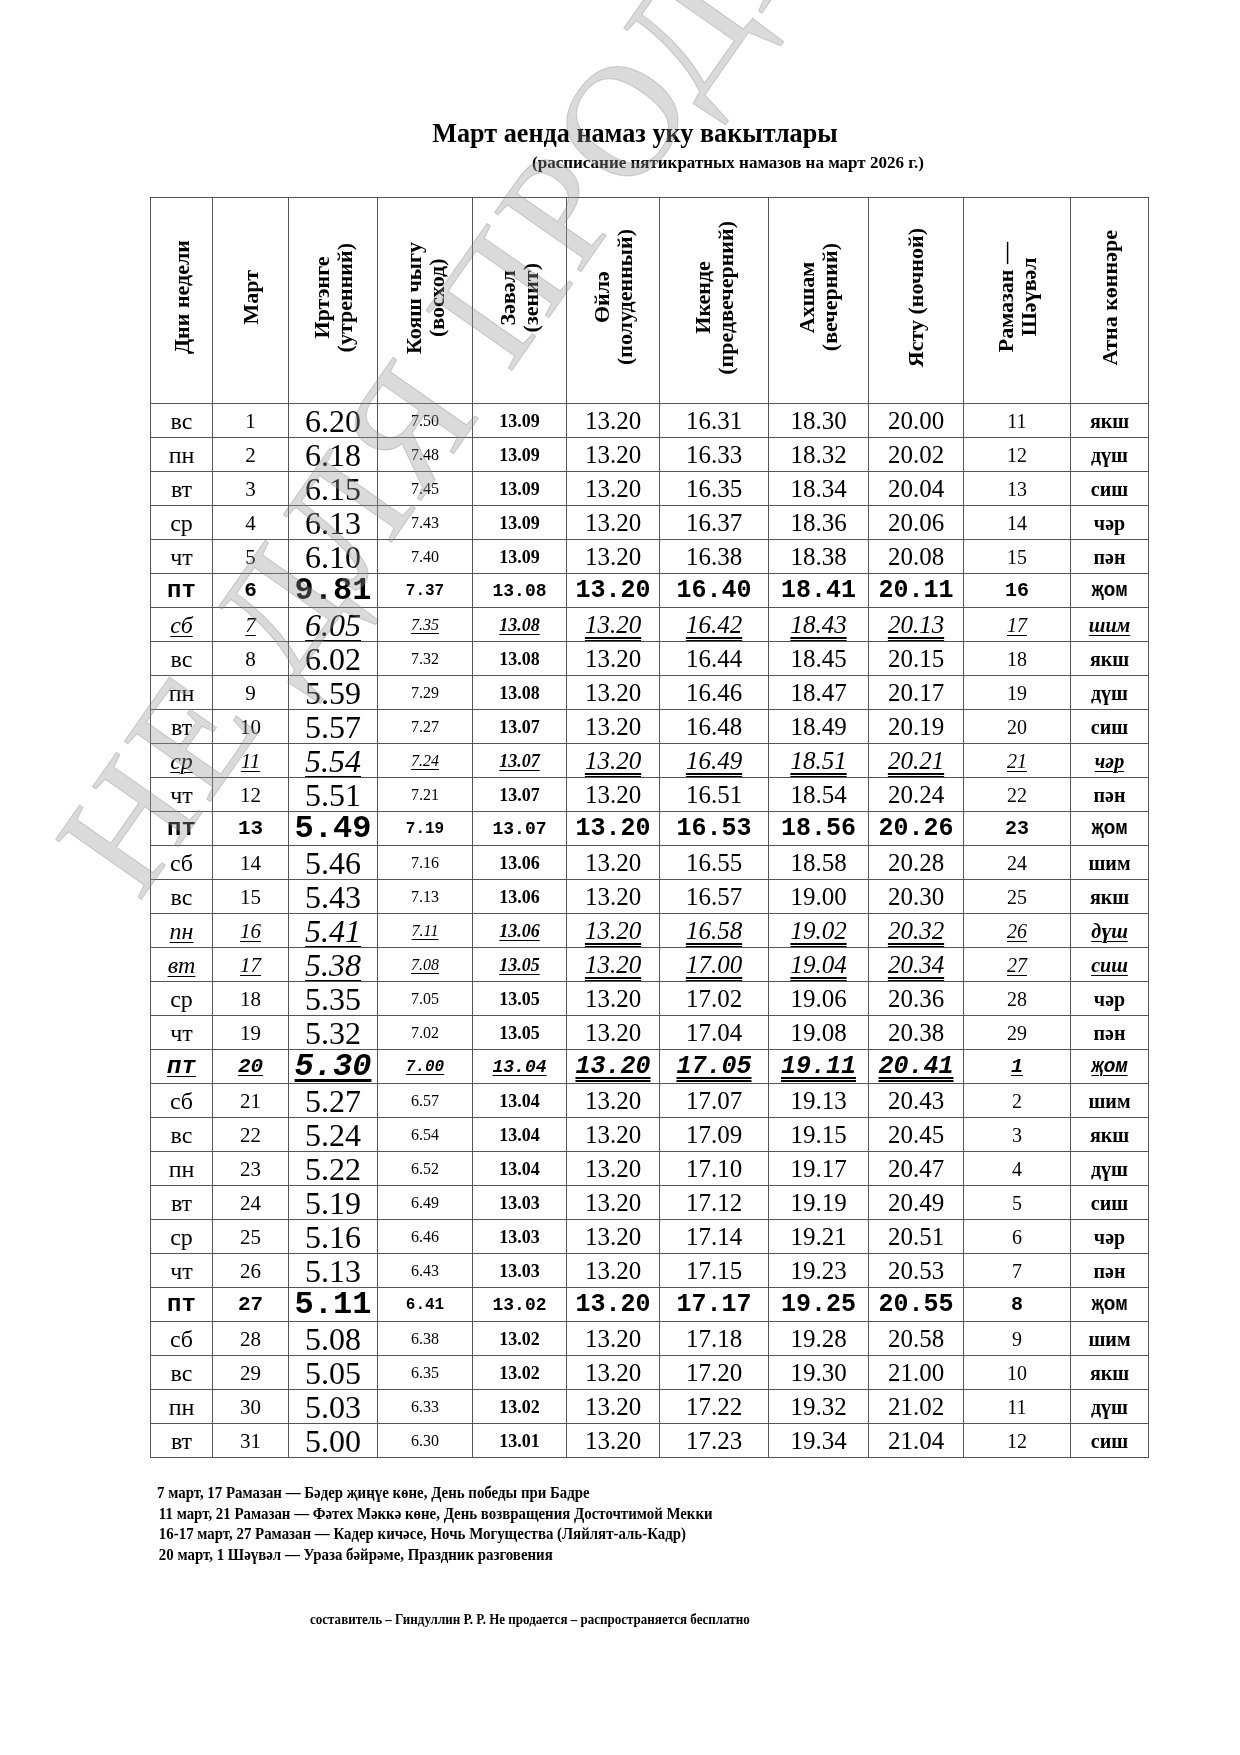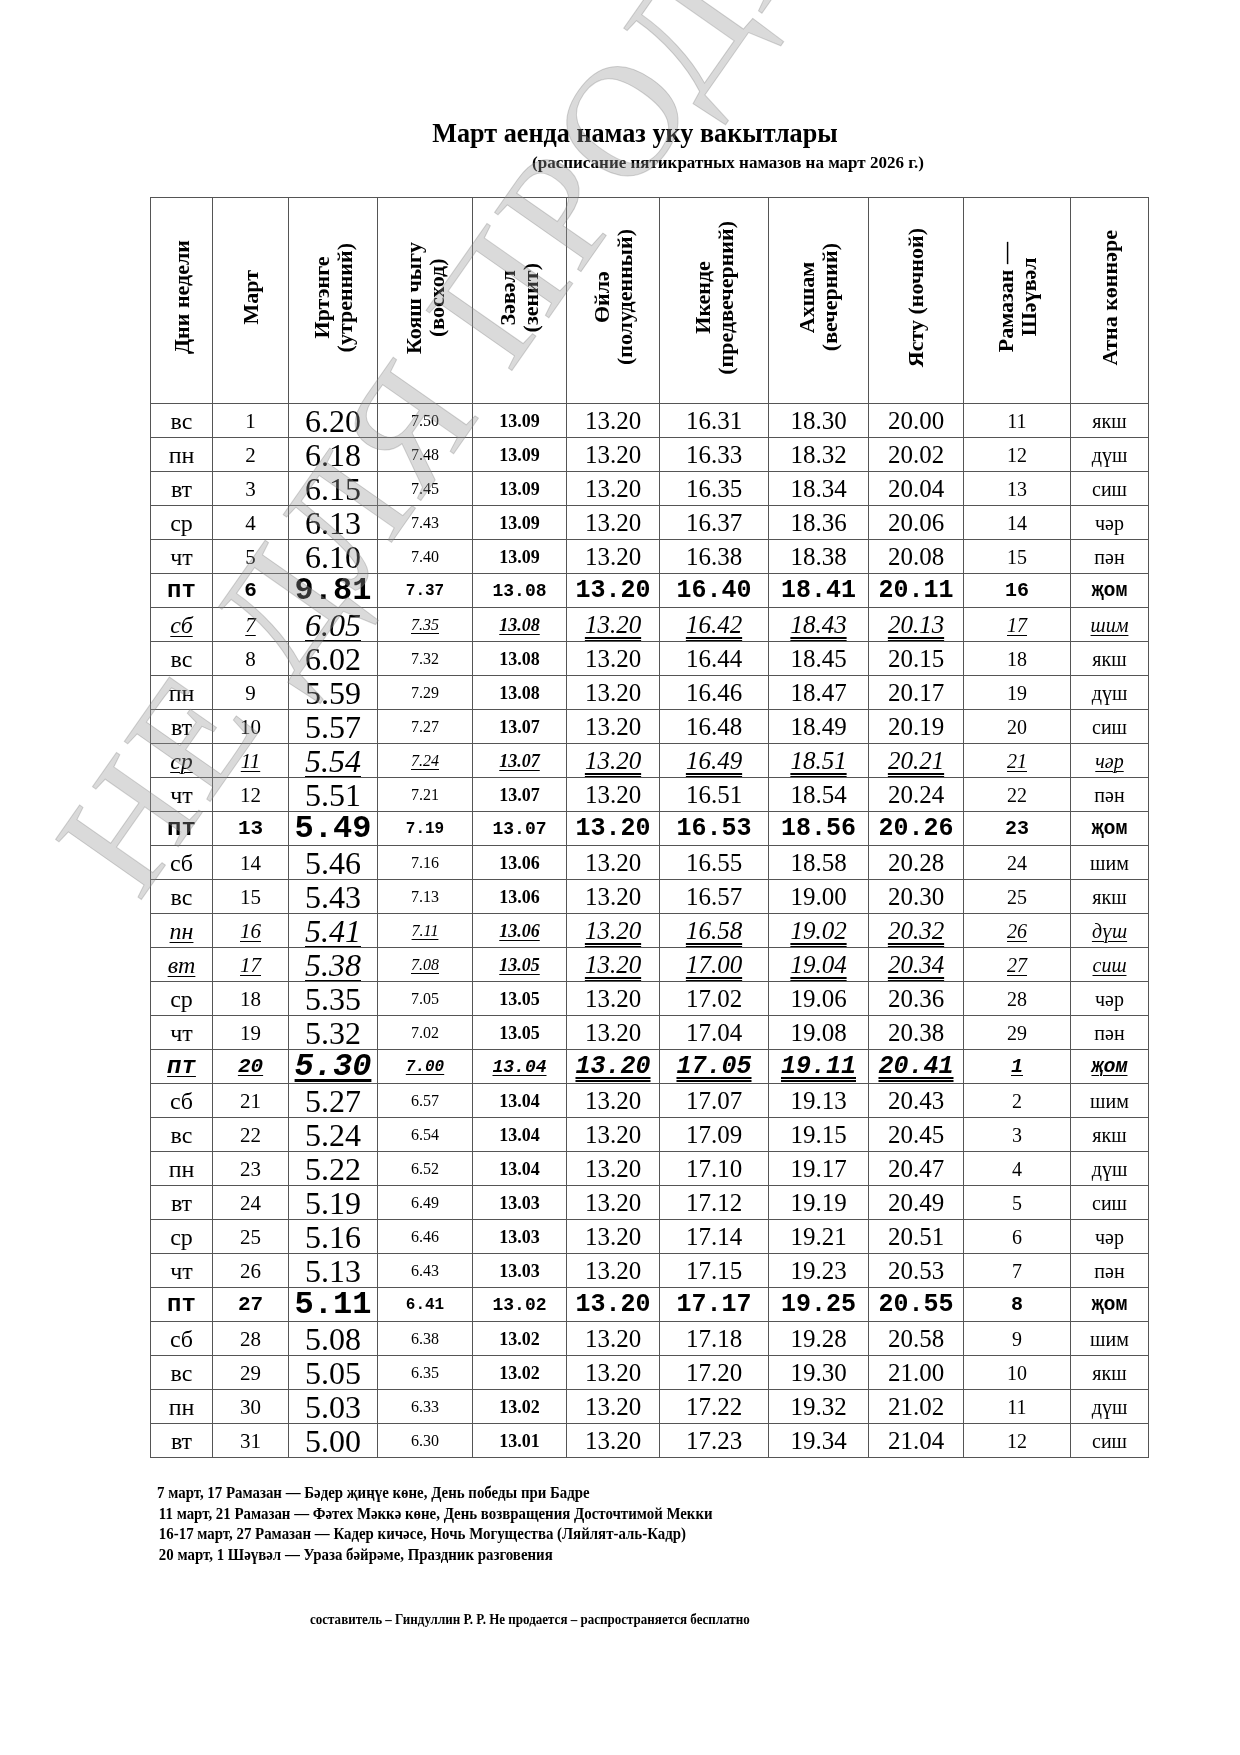--- a/index.html
+++ b/index.html
@@ -17,21 +17,21 @@
     th .vert { display: inline-block; writing-mode: vertical-rl; transform: rotate(180deg);
                white-space: nowrap; line-height: 1.05; }
     table.sched td { height: 33px; line-height: 30px; }
     td.c-day { font-size: 24px; }
     td.c-date { font-size: 21px; }
     td.c-fajr { font-size: 32px; }
     td.c-sun { font-size: 16px; vertical-align: top; line-height: 26px; }
     td.c-zen { font-size: 18px; font-weight: bold; }
     td.c-big { font-size: 25px; }
     td.c-ram { font-size: 20px; vertical-align: top; line-height: 26px; }
-    td.c-tat { font-size: 20px; }
+    td.c-tat { font-size: 20px; font-weight: bold; }
     tr.bold td { font-weight: bold; font-family: Liberation Mono, monospace; }
     tr.hl td { font-style: italic; }
     tr.hl td span { text-decoration: underline; text-decoration-thickness: 1px; text-underline-offset: 3px; }
     tr.hl td.c-fajr span, tr.hl td.c-big span { text-decoration: underline double; text-underline-offset: 4px; }
     .notes { position: absolute; left: 157px; top: 1483px; font-weight: bold; font-size: 16px;
              line-height: 20.5px; transform: scaleX(0.93); transform-origin: left top; }
     .notes div:nth-child(n+2) { padding-left: 2px; }
     .footer { position: absolute; left: 310px; top: 1612px; font-weight: bold; font-size: 14px;
               transform: scaleX(0.93); transform-origin: left top; }
     .watermark { position: absolute; left: 95px; top: 780px; font-size: 160px; color: rgba(150,150,150,0.35);

